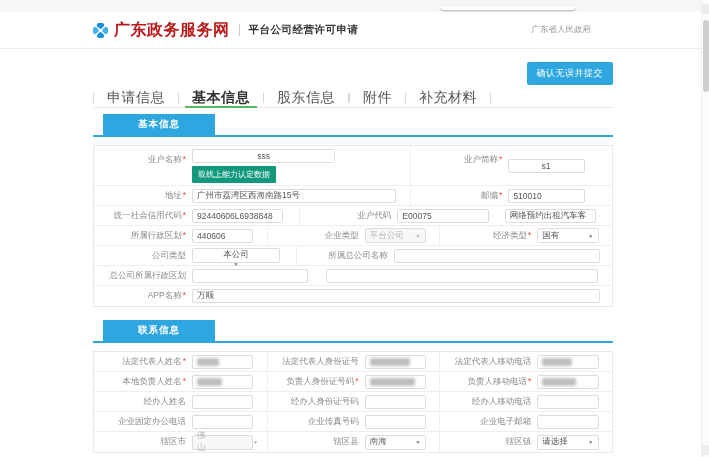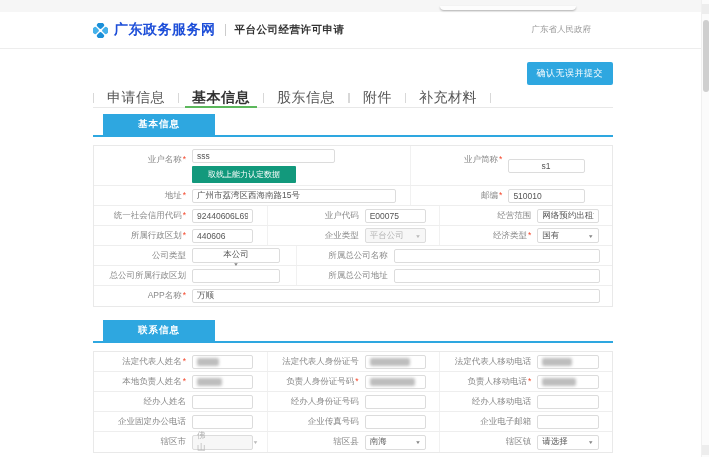--- a/index.html
+++ b/index.html
@@ -21,21 +21,21 @@
     border-radius:0 0 4px 4px;box-shadow:0 1px 2px rgba(0,0,0,0.28);
   }
   
   .header{
     height:37px;background:#fff;border-bottom:1px solid #ededed;
     display:flex;align-items:center;justify-content:space-between;
     padding:0 118px 0 93px;
   }
   .brand{display:flex;align-items:center;}
   .logo{width:15px;height:15px;display:inline-flex;margin-right:6px;}
-  .brand-name{font-size:14px;color:#1d4ed8;font-weight:600;letter-spacing:0.5px;}
+  .brand-name{font-size:16px;color:#b91c1c;font-weight:600;letter-spacing:0.5px;}
   .hdr-divider{width:1px;height:12px;background:#ccc;margin:0 9px;}
   .app-title{font-size:10.5px;color:#333;font-weight:700;letter-spacing:0.5px;}
   .gov-link{font-size:8.5px;color:#999;text-decoration:none;}
   
   .content{padding-left:93px;width:613px;}
   .submit-row{display:flex;justify-content:flex-end;margin-top:13px;}
   .submit-btn{
     background:var(--accent);color:#fff;border:none;border-radius:2px;
     font-size:9px;padding:5px 10px;font-family:inherit;cursor:pointer;letter-spacing:0.5px;
   }
@@ -81,21 +81,21 @@
   .sel .arr{color:#888;font-size:6px;transform:scaleY(0.8);}
   .sel.disabled{background:#f7f7f7;color:#b5b5b5;}
   .sel.disabled .arr{color:#bbb;}
   .txt-box{
     height:14px;border:1px solid #dcdcdc;border-radius:2px;display:flex;align-items:center;
     padding:0 4px;background:#fff;
   }
   .blob{height:8px;background:#bdbdbd;border-radius:2px;filter:blur(1.5px);}
   .mini-btn{
     margin-top:3px;background:var(--teal);color:#fff;border:none;border-radius:1px;
-    font-size:8px;padding:3px 16px;width:fit-content;font-family:inherit;cursor:pointer;
+    font-size:8px;padding:3px 6px;width:fit-content;font-family:inherit;cursor:pointer;
   }
   
   .scrollbar{position:absolute;right:0;top:0;width:8px;height:457px;background:#fbfbfb;border-left:1px solid #f0f0f0;}
   .sb-btn{position:absolute;left:0;width:8px;height:10px;background:#ededed;}
   .sb-btn.up{top:4px;}
   .sb-btn.down{bottom:2px;}
   .sb-thumb{position:absolute;top:20px;left:1px;width:6px;height:72px;background:#cfcfcf;border-radius:3px;}
 </style>
 </head>
 <body>
@@ -141,21 +141,21 @@
       <span class="tab-sep"></span>
       <div class="tab">补充材料</div>
       <span class="tab-sep"></span>
     </div>
   <div id="sections">
       <div class="section-hd"><div class="badge">基本信息</div></div>
       <div class="ftable">
         <div class="frow tall">
           <div class="flabel">业户名称<span class="req">*</span></div>
           <div class="fcell" style="flex: 2.2 1 0%;">
-            <input class="txt" value="sss" style="width: 68%;">
+            <input class="txt" value="sss" style="width: 68%; text-align: center;">
             <button class="mini-btn">取线上能力认定数据</button>
           </div>
           <div class="flabel">业户简称<span class="req">*</span></div>
           <div class="fcell" style="flex: 1 1 0%;">
             <input class="txt" value="s1" style="width: 80%; padding-left: 32px;">
           </div>
         </div>
         <div class="frow">
           <div class="flabel">地址<span class="req">*</span></div>
           <div class="fcell" style="flex: 2.2 1 0%;">
@@ -168,21 +168,20 @@
         </div>
         <div class="frow">
           <div class="flabel">统一社会信用代码<span class="req">*</span></div>
           <div class="fcell" style="flex: 1 1 0%;">
             <input class="txt" value="92440606L6938848" style="width: 92%;">
           </div>
           <div class="flabel">业户代码</div>
           <div class="fcell" style="flex: 1 1 0%;">
             <input class="txt" value="E00075" style="width: 92%;">
           </div>
-          <div class="flabel">经营范围</div>
           <div class="fcell" style="flex: 1 1 0%;">
             <input class="txt" value="网络预约出租汽车客" style="width: 92%;">
           </div>
         </div>
         <div class="frow">
           <div class="flabel">所属行政区划<span class="req">*</span></div>
           <div class="fcell" style="flex: 1 1 0%;">
             <input class="txt" value="440606" style="width: 92%;">
           </div>
           <div class="flabel">企业类型</div>
@@ -211,21 +210,20 @@
           <div class="flabel">所属总公司名称</div>
           <div class="fcell" style="flex: 2.2 1 0%;">
             <input class="txt" style="width: 98%;">
           </div>
         </div>
         <div class="frow">
           <div class="flabel">总公司所属行政区划</div>
           <div class="fcell" style="flex: 1 1 0%;">
             <input class="txt" style="width: 92%;">
           </div>
-          <div class="flabel">所属总公司地址</div>
           <div class="fcell" style="flex: 2.2 1 0%;">
             <input class="txt" style="width: 98%;">
           </div>
         </div>
         <div class="frow">
           <div class="flabel">APP名称<span class="req">*</span></div>
           <div class="fcell" style="flex: 1 1 0%;">
             <input class="txt" value="万顺" style="width: 99%;">
           </div>
         </div>

